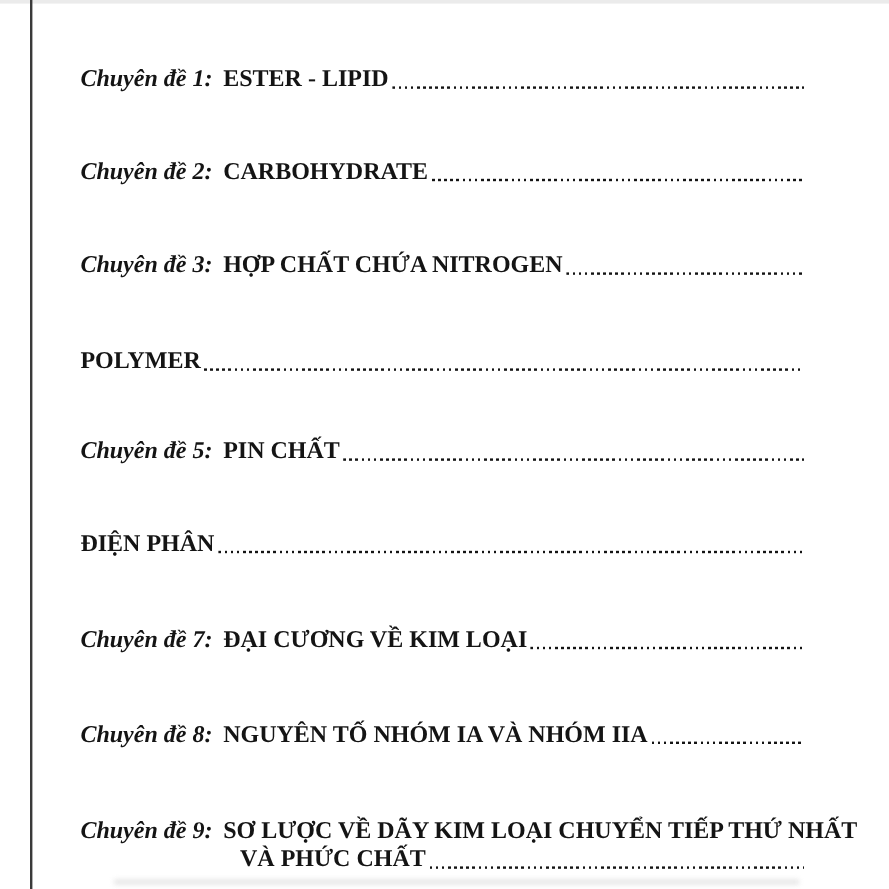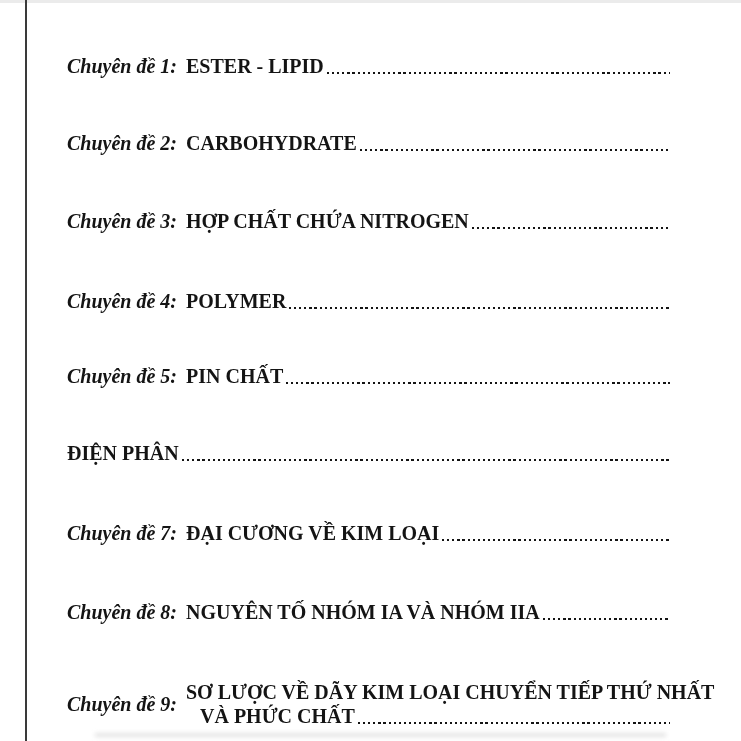--- a/index.html
+++ b/index.html
@@ -61,21 +61,21 @@
     position: absolute;
     left: 0; right: 0;
     bottom: 4px;
     height: 2.4px;
     background: repeating-linear-gradient(to right,
       var(--text-color, #141414) 0 2.2px,
       transparent 2.2px 5.1px);
   }
   
   .toc-row.wrap2 {
-    align-items: center;
+    align-items: flex-start;
   }
   .title-wrap {
     flex: 1 1 auto;
     display: block;
     min-width: 0;
   }
   .title-line2 {
     display: flex;
     align-items: baseline;
     margin-left: 14px;
@@ -112,21 +112,20 @@
       <span class="dots"></span>
     </div>
 
     <div class="toc-row" style="top:209px">
       <span class="label">Chuyên đề 3:</span>
       <span class="title">HỢP CHẤT CHỨA NITROGEN</span>
       <span class="dots"></span>
     </div>
 
     <div class="toc-row" style="top:289px">
-      <span class="label">Chuyên đề 4:</span>
       <span class="title">POLYMER</span>
       <span class="dots"></span>
     </div>
 
     <div class="toc-row" style="top:364px">
       <span class="label">Chuyên đề 5:</span>
       <span class="title">PIN CHẤT</span>
       <span class="dots"></span>
     </div>
 

